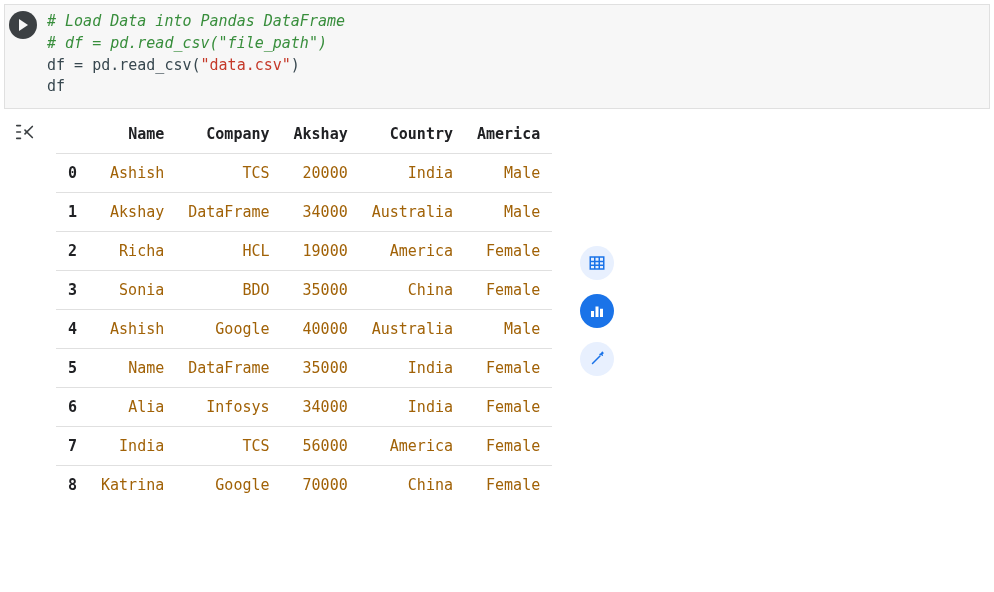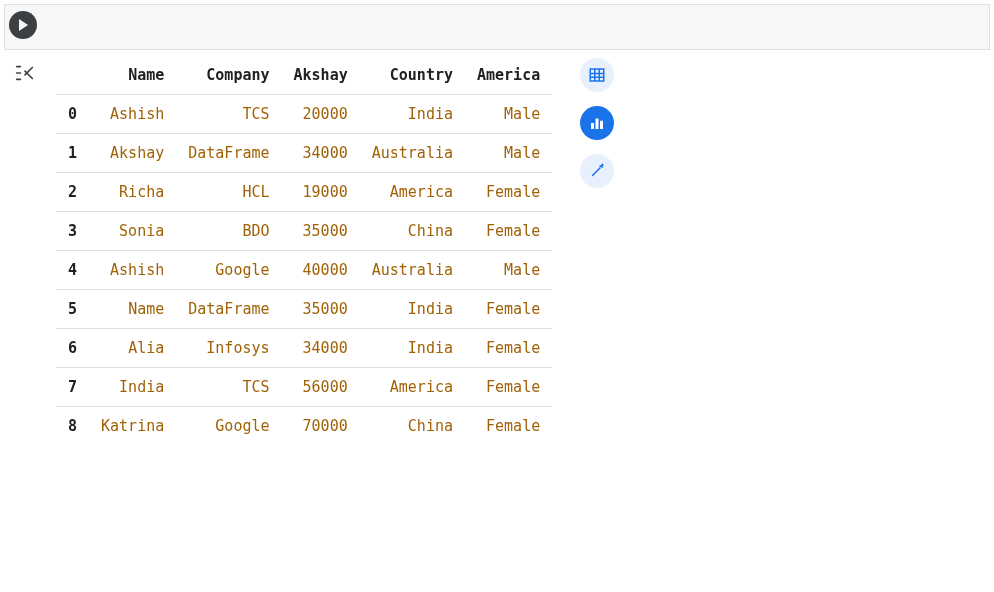--- a/index.html
+++ b/index.html
@@ -45,21 +45,21 @@
   }
   .output-gutter {
     width: 42px;
     display: flex;
     justify-content: center;
     padding-top: 6px;
   }
   .output-body {
     flex: 1;
     display: flex;
-    align-items: flex-start;
+    align-items: center;
     padding-left: 10px;
   }
   table.df {
     border-collapse: collapse;
     font-family: "Menlo", "Consolas", monospace;
     font-size: 15px;
   }
   table.df th, table.df td {
     padding: 10px 12px;
     text-align: right;
@@ -93,20 +93,24 @@
 </style>
 </head>
 <body>
 
 <div class="cell-container">
   <div class="run-button">
     <svg width="14" height="14" viewBox="0 0 14 14">
       <polygon points="3,1 12,7 3,13" fill="#f7f7f7"></polygon>
     </svg>
   </div>
+  <div class="code-area"><span class="tok-comment"># Load Data into Pandas DataFrame</span>
+<span class="tok-comment"># df = pd.read_csv("file_path")</span>
+<span><span>df = pd.read_csv(</span><span class="tok-string">"data.csv"</span><span>)</span></span>
+<span>df</span></div>
 </div>
 
 <div class="output-row">
   <div class="output-gutter">
     <span>
       <svg width="22" height="22" viewBox="0 0 24 24" fill="none" stroke="#3c4043" stroke-width="1.8" stroke-linecap="round">
         <polyline points="3,5 7,5"></polyline>
         <polyline points="3,12 7,12"></polyline>
         <polyline points="3,19 7,19"></polyline>
         <path d="M20 6 L14 12 L20 18"></path>

